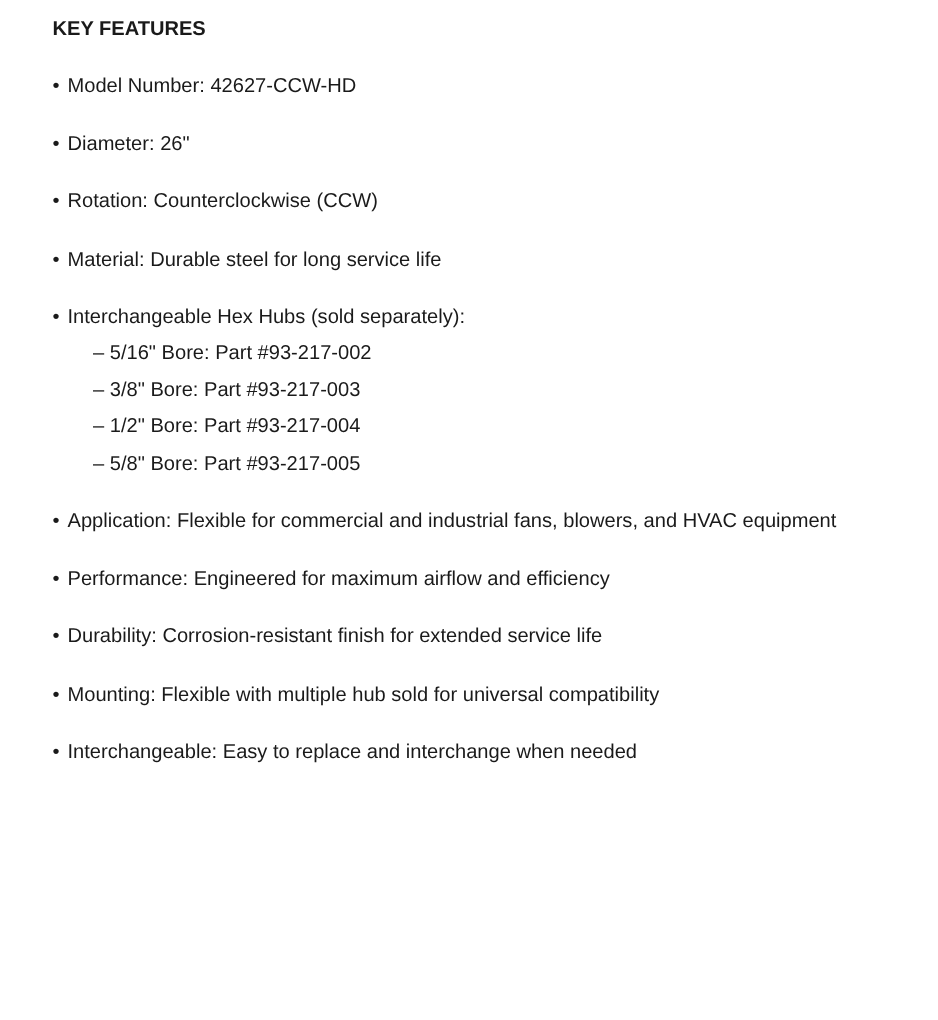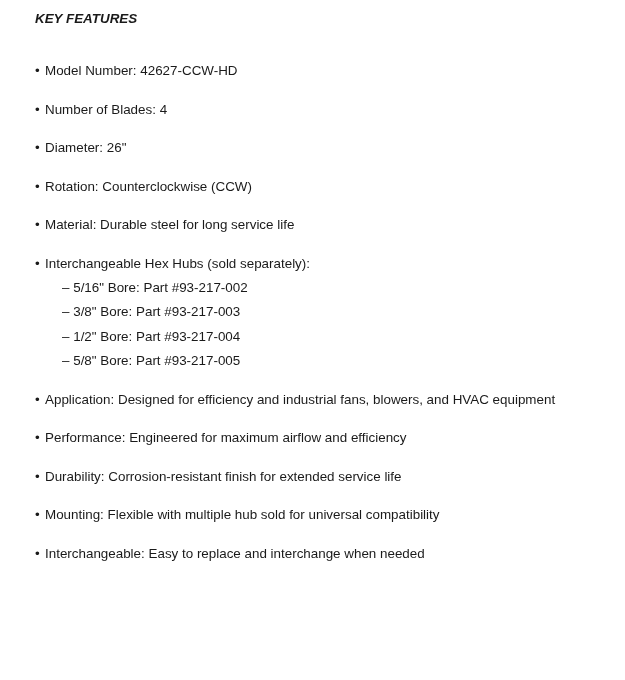--- a/index.html
+++ b/index.html
@@ -20,22 +20,21 @@
       position: absolute;
       left: 35px;
       top: 9px;
       width: 590px;
     }
     .heading {
       font-weight: bold;
       font-size: 13.4px;
       height: 20px;
       line-height: 20px;
-      margin: 0 0 32px 0;
-      font-style: italic;
+      margin: 0 0 18px 0;
     }
     .feature-list {
       list-style: none;
       margin: 0;
       padding: 0;
     }
     .feature {
       line-height: 20px;
       margin: 0 0 18.5px 0;
       white-space: nowrap;
@@ -59,29 +58,28 @@
     }
     .sub-item:last-child { margin-bottom: 0; }
   </style>
 </head>
 <body>
 
 <div class="doc">
   <div class="heading">KEY FEATURES</div>
   <ul class="feature-list" id="feature-list">
       <li class="feature"><span class="bullet">•</span><span class="label">Model Number:</span> <span class="value">42627-CCW-HD</span></li>
-      <li class="feature"><span class="bullet">•</span><span class="label">Number of Blades:</span> <span class="value">4</span></li>
       <li class="feature"><span class="bullet">•</span><span class="label">Diameter:</span> <span class="value">26"</span></li>
       <li class="feature"><span class="bullet">•</span><span class="label">Rotation:</span> <span class="value">Counterclockwise (CCW)</span></li>
       <li class="feature"><span class="bullet">•</span><span class="label">Material:</span> <span class="value">Durable steel for long service life</span></li>
       <li class="feature"><span class="bullet">•</span><span class="label">Interchangeable Hex Hubs (sold separately):</span><ul class="sub-list">
           <li class="sub-item"><span>–</span> <span>5/16" Bore: Part #93-217-002</span></li>
           <li class="sub-item"><span>–</span> <span>3/8" Bore: Part #93-217-003</span></li>
           <li class="sub-item"><span>–</span> <span>1/2" Bore: Part #93-217-004</span></li>
           <li class="sub-item"><span>–</span> <span>5/8" Bore: Part #93-217-005</span></li>
         </ul></li>
-      <li class="feature"><span class="bullet">•</span><span class="label">Application:</span> <span class="value">Designed for efficiency and industrial fans, blowers, and HVAC equipment</span></li>
+      <li class="feature"><span class="bullet">•</span><span class="label">Application:</span> <span class="value">Flexible for commercial and industrial fans, blowers, and HVAC equipment</span></li>
       <li class="feature"><span class="bullet">•</span><span class="label">Performance:</span> <span class="value">Engineered for maximum airflow and efficiency</span></li>
       <li class="feature"><span class="bullet">•</span><span class="label">Durability:</span> <span class="value">Corrosion-resistant finish for extended service life</span></li>
       <li class="feature"><span class="bullet">•</span><span class="label">Mounting:</span> <span class="value">Flexible with multiple hub sold for universal compatibility</span></li>
       <li class="feature"><span class="bullet">•</span><span class="label">Interchangeable:</span> <span class="value">Easy to replace and interchange when needed</span></li>
     </ul>
 </div>
 
 </body></html>

